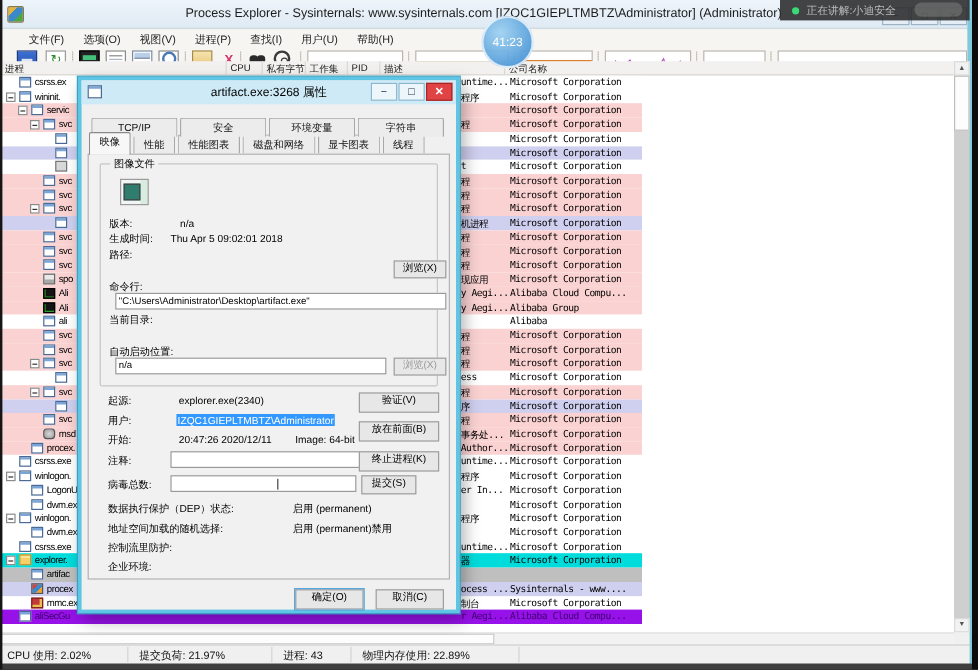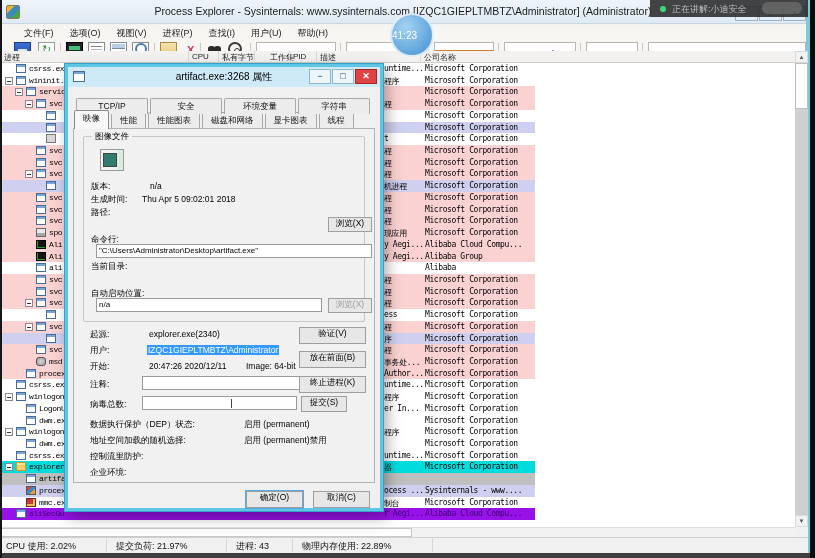--- a/index.html
+++ b/index.html
@@ -63,21 +63,21 @@
   #listheader span { position:absolute; top:1px; white-space:nowrap; }
   .hsep { position:absolute; top:0; height:12px; width:1px; background:#dcdad7; }
 
   
   #list { position:absolute; left:0; top:63px; width:795px; height:464px; background:#fff; overflow:hidden; }
   .prow { position:absolute; left:0; width:535px; height:12px; font-size:8px; color:#000; }
   .row-white { background:#fff; } .row-pink { background:#fbd2d2; }
   .row-lav { background:#cfcfef; } .row-cyan { background:#00dcdc; }
   .row-gray { background:#bfbfbf; } .row-purple { background:#9712e8; }
   .row-purple .pname, .row-purple .desc, .row-purple .comp { color:#3e0070; }
-  .pname { position:absolute; top:1px; white-space:nowrap; font-family:Liberation Mono, monospace; font-size:8px; letter-spacing:-0.4px; }
+  .pname { position:absolute; top:1px; white-space:nowrap; font-family:Liberation Sans, sans-serif; font-size:8px; letter-spacing:-0.4px; }
   .desc { position:absolute; left:384px; top:1px; width:40px; overflow:hidden; white-space:nowrap;
     font-family:"DejaVu Sans Mono", monospace; letter-spacing:-0.4px; }
   .comp { position:absolute; left:425px; top:1px; white-space:nowrap;
     font-family:"DejaVu Sans Mono", monospace; letter-spacing:-0.4px; }
   .expandbox { position:absolute; top:2px; width:8px; height:8px; background:#fff; border:1px solid #8a8a8a; }
   .expandbox:before { content:""; position:absolute; left:1px; top:3px; width:4px; height:1px; background:#333; }
   .picon { position:absolute; top:1px; width:10px; height:9px; border:1px solid #4a6a96; background:#fff; }
   .ic-win { box-shadow:inset 0 2px 0 #7aa5d8; }
   .ic-proj { background:#d8d8d8; border-color:#777; }
   .ic-printer { background:#e9e9e9; border-color:#666; box-shadow:inset 0 -3px 0 #a8a8a8; }
@@ -137,24 +137,24 @@
   .dval { position:absolute; font-size:8.5px; color:#000; white-space:nowrap; }
   .tfield { position:absolute; height:14px; background:#fff; border:1px solid #9a9a9a;
     font-size:8px; color:#000; padding:1px 2px; white-space:nowrap; overflow:hidden; }
   .pbtn { position:absolute; background:#e7e7e7; border:1px solid #9e9e9e; font-size:8.5px;
     color:#000; text-align:center; }
   .pbtn.disabled { color:#9a9a9a; }
   .hl { background:#3399ff; color:#fff; padding:0 1px; }
   .caret { position:absolute; width:1px; height:9px; background:#444; }
 
   
-  #bubble { position:absolute; left:390px; top:13px; width:44px; height:44px; border-radius:50%;
+  #bubble { position:absolute; left:401px; top:13px; width:44px; height:44px; border-radius:50%;
     background:radial-gradient(circle at 35% 30%, #9fd2f2, #4f9ad9 75%);
     border:2px solid rgba(255,255,255,.75); z-index:80; opacity:.93;
-    color:#fff; font-size:10px; line-height:42px; }
+    color:#fff; font-size:10px; text-align:center; line-height:42px; }
   #banner { position:absolute; left:650px; top:0; width:158px; height:17px;
     background:rgba(42,42,42,.88); z-index:90; }
   #banner .dot { position:absolute; left:10px; top:6px; width:6px; height:6px; border-radius:50%; background:#3adb76; }
   #banner .btxt { position:absolute; left:22px; top:3px; font-size:9px; color:#bdbdbd; white-space:nowrap; }
   #banner .bseg { position:absolute; right:6px; top:2px; width:40px; height:12px; border-radius:6px; background:rgba(140,140,140,.45); }
 
   #edgeL { position:absolute; left:0; top:0; width:2px; height:558px; background:#161616; z-index:95; }
   #edgeR { position:absolute; left:810px; top:0; width:5px; height:558px; background:#0c0c0c; z-index:95; }
   #edgeB { position:absolute; left:0; top:553px; width:815px; height:5px; background:#3f3f3f; z-index:94; }
 </style>
@@ -221,21 +221,21 @@
       <div class="tsep" style="left:580px;"></div>
       <div class="gpanel" style="left:586px; width:52px;"></div>
       <div class="tsep" style="left:642px;"></div>
       <div class="gpanel" style="left:648px; width:158px;"></div>
     </div>
 
     <div id="listheader">
       <span style="left:4px;">进程</span>
       <span style="left:192px;">CPU</span>
       <span style="left:222px;">私有字节</span>
-      <span style="left:258px;margin-left:12px;">工作集</span>
+      <span style="left:258px;">工作集</span>
       <span style="left:293px;">PID</span>
       <span style="left:320px;">描述</span>
       <span style="left:424px;">公司名称</span>
       <div class="hsep" style="left:188px;"></div>
         <div class="hsep" style="left:218px;"></div>
       <div class="hsep" style="left:254px;"></div>
         <div class="hsep" style="left:289px;"></div>
       <div class="hsep" style="left:316px;"></div>
         <div class="hsep" style="left:420px;"></div>
     </div>

